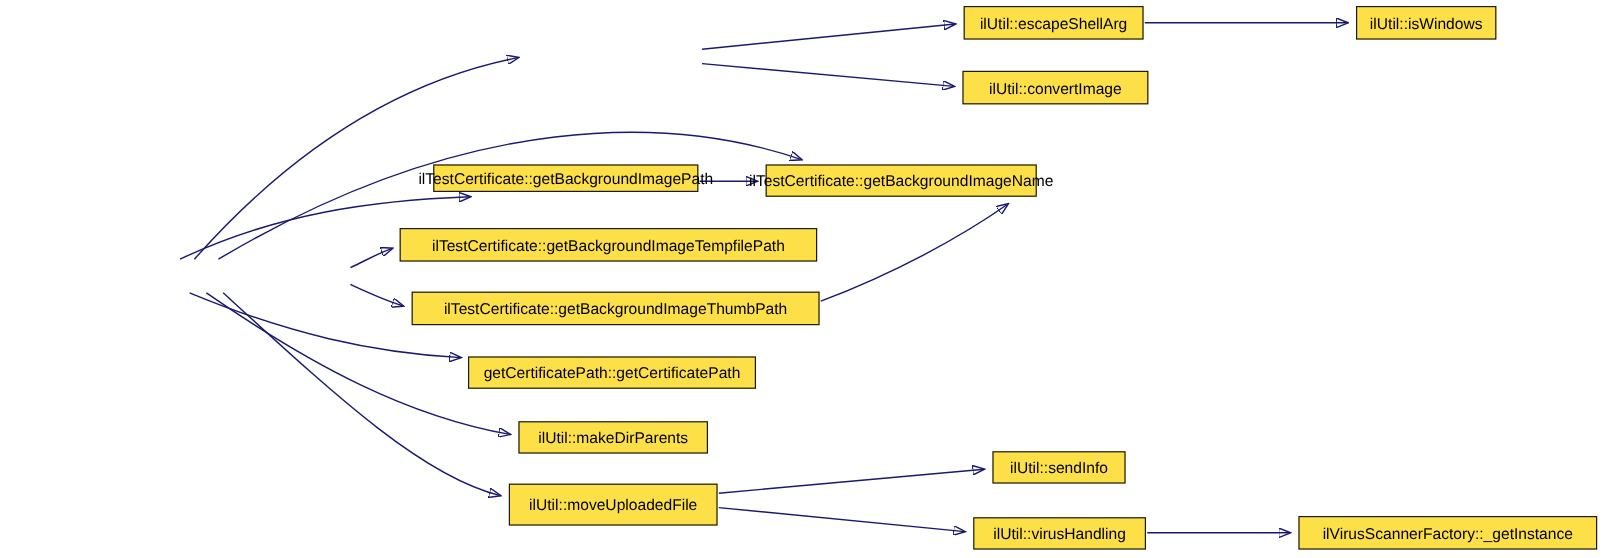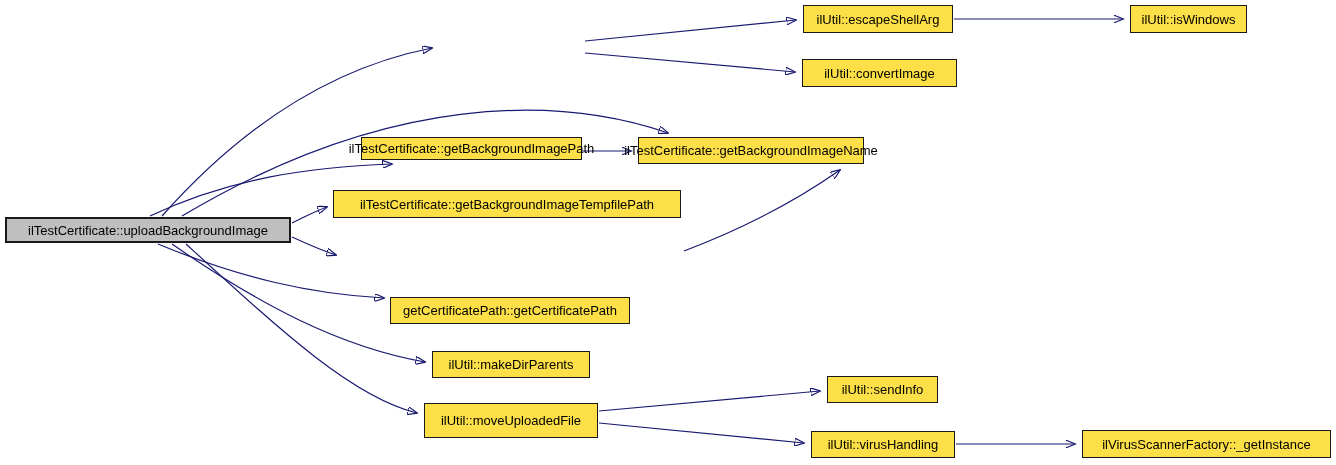--- a/index.html
+++ b/index.html
@@ -54,35 +54,35 @@
     <path marker-end="url(#arrow)" d="M 585,41 L 796,20"></path>
     <path marker-end="url(#arrow)" d="M 585,53 L 795,72"></path>
     <path marker-end="url(#arrow)" d="M 954,19 L 1123,19"></path>
     <path marker-end="url(#arrow)" d="M 583,151 L 631,151"></path>
     <path marker-end="url(#arrow)" d="M 684,251 C 745,228 800,198 840,170"></path>
     <path marker-end="url(#arrow)" d="M 599,411 L 820,391"></path>
     <path marker-end="url(#arrow)" d="M 599,423 L 804,443"></path>
     <path marker-end="url(#arrow)" d="M 956,444 L 1075,444"></path>
   </svg>
 
-  <div class="node root" style="left:5px; top:217px; width:286px; height:26px;">ilTestCertificate::uploadBackgroundImage</div>
 
 
   <div class="node" style="left:803px; top:5px; width:150px; height:28px;">ilUtil::escapeShellArg</div>
 
   <div class="node" style="left:1130px; top:5px; width:117px; height:28px;">ilUtil::isWindows</div>
 
   <div class="node" style="left:802px; top:59px; width:155px; height:28px;">ilUtil::convertImage</div>
 
   <div class="node" style="left:361px; top:137px; width:221px; height:23px;">ilTestCertificate::getBackgroundImagePath</div>
 
   <div class="node" style="left:638px; top:137px; width:226px; height:27px;">ilTestCertificate::getBackgroundImageName</div>
 
   <div class="node" style="left:333px; top:190px; width:348px; height:28px;">ilTestCertificate::getBackgroundImageTempfilePath</div>
 
+  <div class="node" style="left:343px; top:243px; width:340px; height:28px;">ilTestCertificate::getBackgroundImageThumbPath</div>
 
   <div class="node" style="left:390px; top:297px; width:240px; height:27px;">getCertificatePath::getCertificatePath</div>
 
   <div class="node" style="left:432px; top:351px; width:158px; height:27px;">ilUtil::makeDirParents</div>
 
   <div class="node" style="left:424px; top:403px; width:174px; height:35px;">ilUtil::moveUploadedFile</div>
 
   <div class="node" style="left:827px; top:376px; width:111px; height:27px;">ilUtil::sendInfo</div>
 
   <div class="node" style="left:811px; top:431px; width:144px; height:27px;">ilUtil::virusHandling</div>

